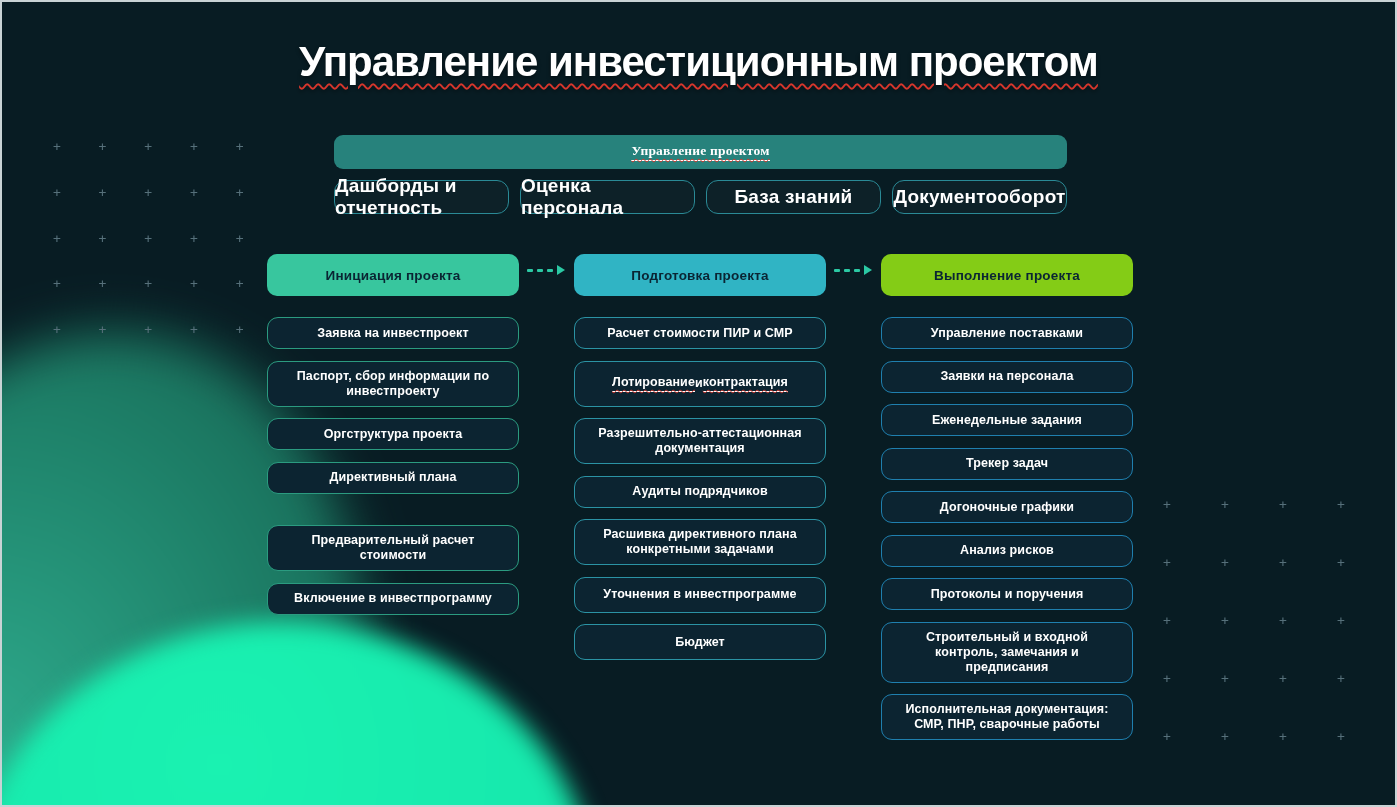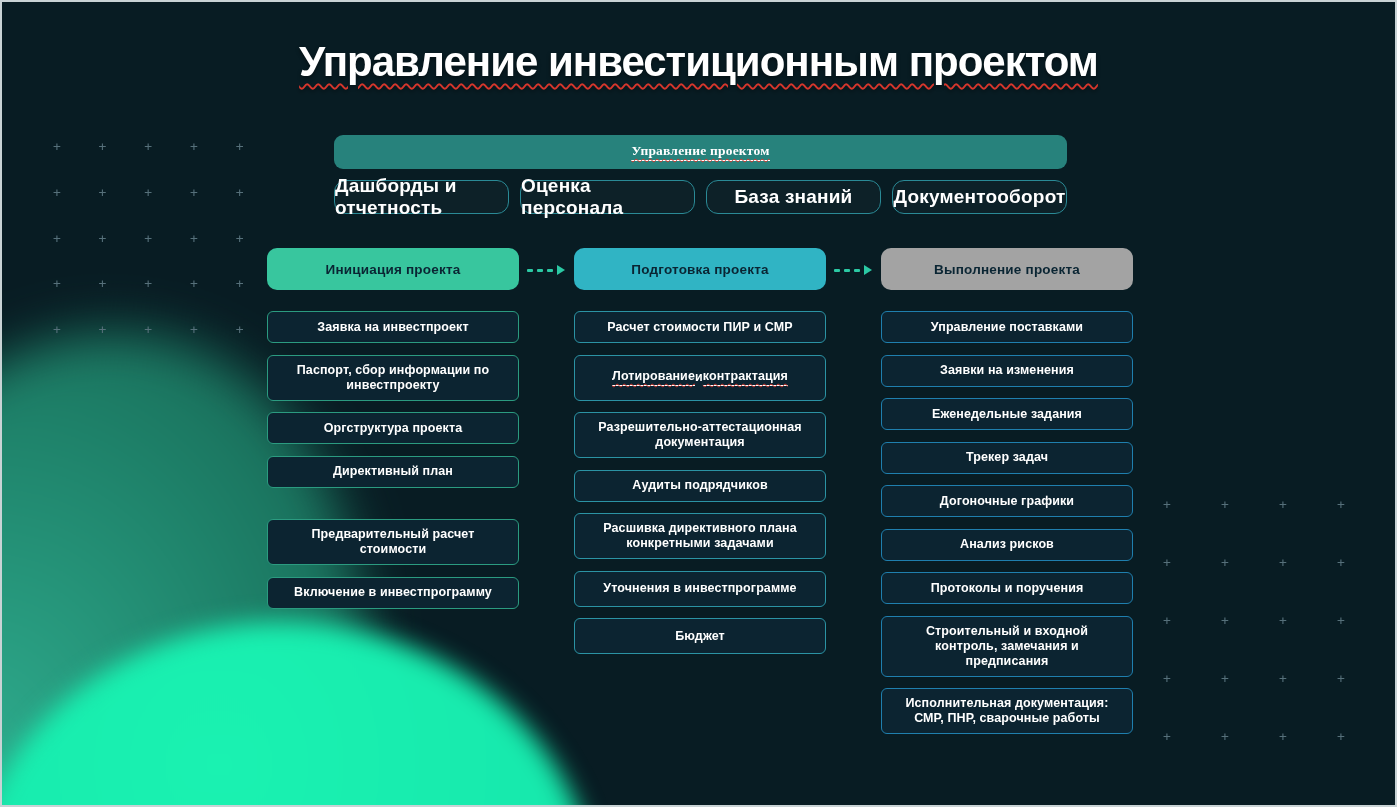--- a/index.html
+++ b/index.html
@@ -77,35 +77,35 @@
     flex:1;
     border:1.5px solid var(--pill-border,#2a8a96);
     border-radius:12px;
     background:rgba(255,255,255,0.025);
     display:flex;align-items:center;justify-content:center;
     color:#ffffff;font-size:19px;font-weight:bold;letter-spacing:.2px;
     box-sizing:border-box;cursor:pointer;
   }
   
   .cols{
-    position:absolute;left:265px;top:246px;width:866px;
+    position:absolute;left:265px;top:252px;width:866px;
     display:grid;grid-template-columns:252px 252px 252px;column-gap:55px;
     z-index:3;
   }
   .col-header{
     height:42px;border-radius:10px;
     display:flex;align-items:center;justify-content:center;
     color:var(--header-text,#0a2533);
     font-size:13.5px;font-weight:bold;letter-spacing:.2px;
     cursor:pointer;
   }
   .col-items{margin-top:21px;display:flex;flex-direction:column;gap:11.5px;}
   .item{
     min-height:32px;box-sizing:border-box;
-    border:1.5px solid #2b9b80;border-radius:6px;
+    border:1.5px solid #2b9b80;border-radius:11px;
     background:var(--card,#0c2431);
     display:flex;align-items:center;justify-content:center;
     text-align:center;
     color:#fff;font-size:12.5px;font-weight:bold;letter-spacing:.1px;
     line-height:15px;
     padding:7px 14px;cursor:pointer;
   }
   .column[data-col="1"] .item:nth-child(2){min-height:46px;}
   .column[data-col="1"] .item:nth-child(6){min-height:36px;}
   .column[data-col="1"] .item:nth-child(7){min-height:36px;}
@@ -205,42 +205,42 @@
       <div class="pill">Документооборот</div>
     </div>
 
   <div class="cols">
       <div class="column" data-col="0">
         <div class="col-header" style="background: rgb(56, 198, 158);">Инициация проекта</div>
         <div class="col-items">
           <div class="item" style="border-color: rgb(43, 155, 128);">Заявка на инвестпроект</div>
           <div class="item" style="border-color: rgb(43, 155, 128);">Паспорт, сбор информации по инвестпроекту</div>
           <div class="item" style="border-color: rgb(43, 155, 128);">Оргструктура проекта</div>
-          <div class="item" style="border-color: rgb(43, 155, 128);">Директивный план</div>
+          <div class="item" style="border-color: rgb(43, 155, 128);">Директивный плана</div>
           <div class="item" style="border-color: rgb(43, 155, 128); margin-top: 20px;">Предварительный расчет стоимости</div>
           <div class="item" style="border-color: rgb(43, 155, 128);">Включение в инвестпрограмму</div>
         </div>
       </div>
       <div class="column" data-col="1">
         <div class="col-header" style="background: rgb(48, 180, 196);">Подготовка проекта</div>
         <div class="col-items">
           <div class="item" style="border-color: rgb(43, 147, 164);">Расчет стоимости ПИР и СМР</div>
           <div class="item" style="border-color: rgb(43, 147, 164);"><span class="uw">Лотирование</span> и <span class="uw">контрактация</span></div>
           <div class="item" style="border-color: rgb(43, 147, 164);">Разрешительно-аттестационная документация</div>
           <div class="item" style="border-color: rgb(43, 147, 164);">Аудиты подрядчиков</div>
           <div class="item" style="border-color: rgb(43, 147, 164);">Расшивка директивного плана конкретными задачами</div>
           <div class="item" style="border-color: rgb(43, 147, 164);">Уточнения в инвестпрограмме</div>
           <div class="item" style="border-color: rgb(43, 147, 164);">Бюджет</div>
         </div>
       </div>
       <div class="column" data-col="2">
-        <div class="col-header" style="background: #a3a3a3;">Выполнение проекта</div>
+        <div class="col-header" style="background: #84cc16;">Выполнение проекта</div>
         <div class="col-items">
           <div class="item" style="border-color: rgb(31, 127, 174);">Управление поставками</div>
-          <div class="item" style="border-color: rgb(31, 127, 174);">Заявки на изменения</div>
+          <div class="item" style="border-color: rgb(31, 127, 174);">Заявки на персонала</div>
           <div class="item" style="border-color: rgb(31, 127, 174);">Еженедельные задания</div>
           <div class="item" style="border-color: rgb(31, 127, 174);">Трекер задач</div>
           <div class="item" style="border-color: rgb(31, 127, 174);">Догоночные графики</div>
           <div class="item" style="border-color: rgb(31, 127, 174);">Анализ рисков</div>
           <div class="item" style="border-color: rgb(31, 127, 174);">Протоколы и поручения</div>
           <div class="item" style="border-color: rgb(31, 127, 174);">Строительный и входной контроль, замечания и предписания</div>
           <div class="item" style="border-color: rgb(31, 127, 174);">Исполнительная документация: СМР, ПНР, сварочные работы</div>
         </div>
       </div>
     </div>

